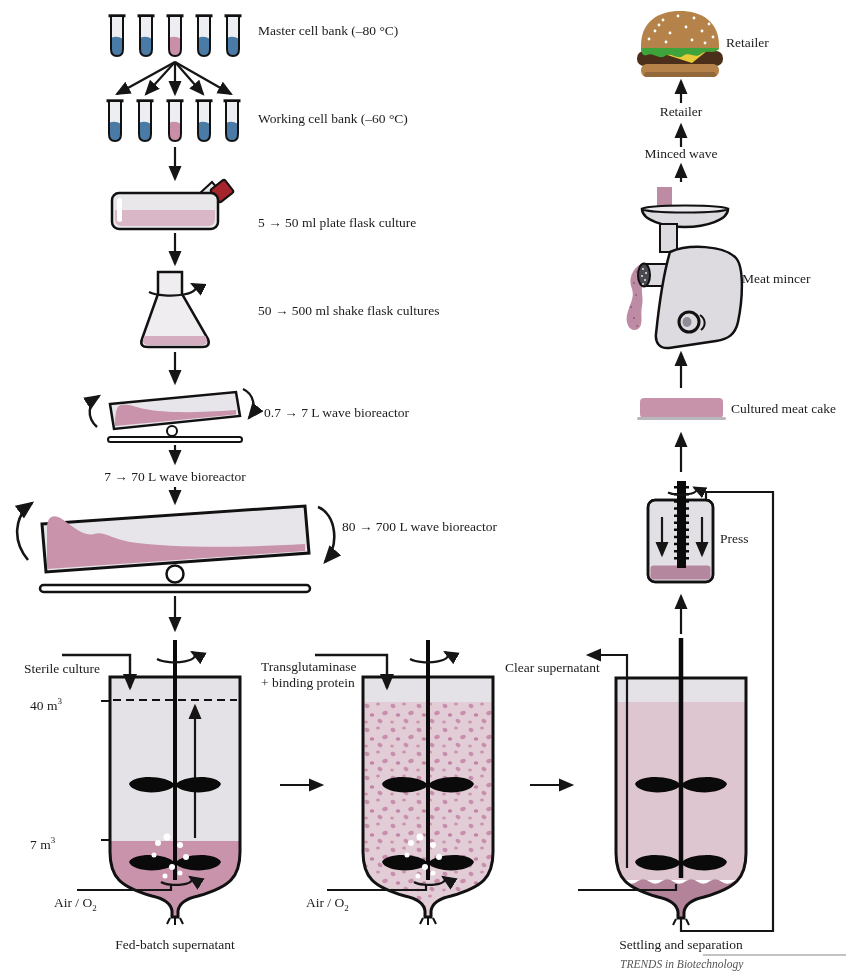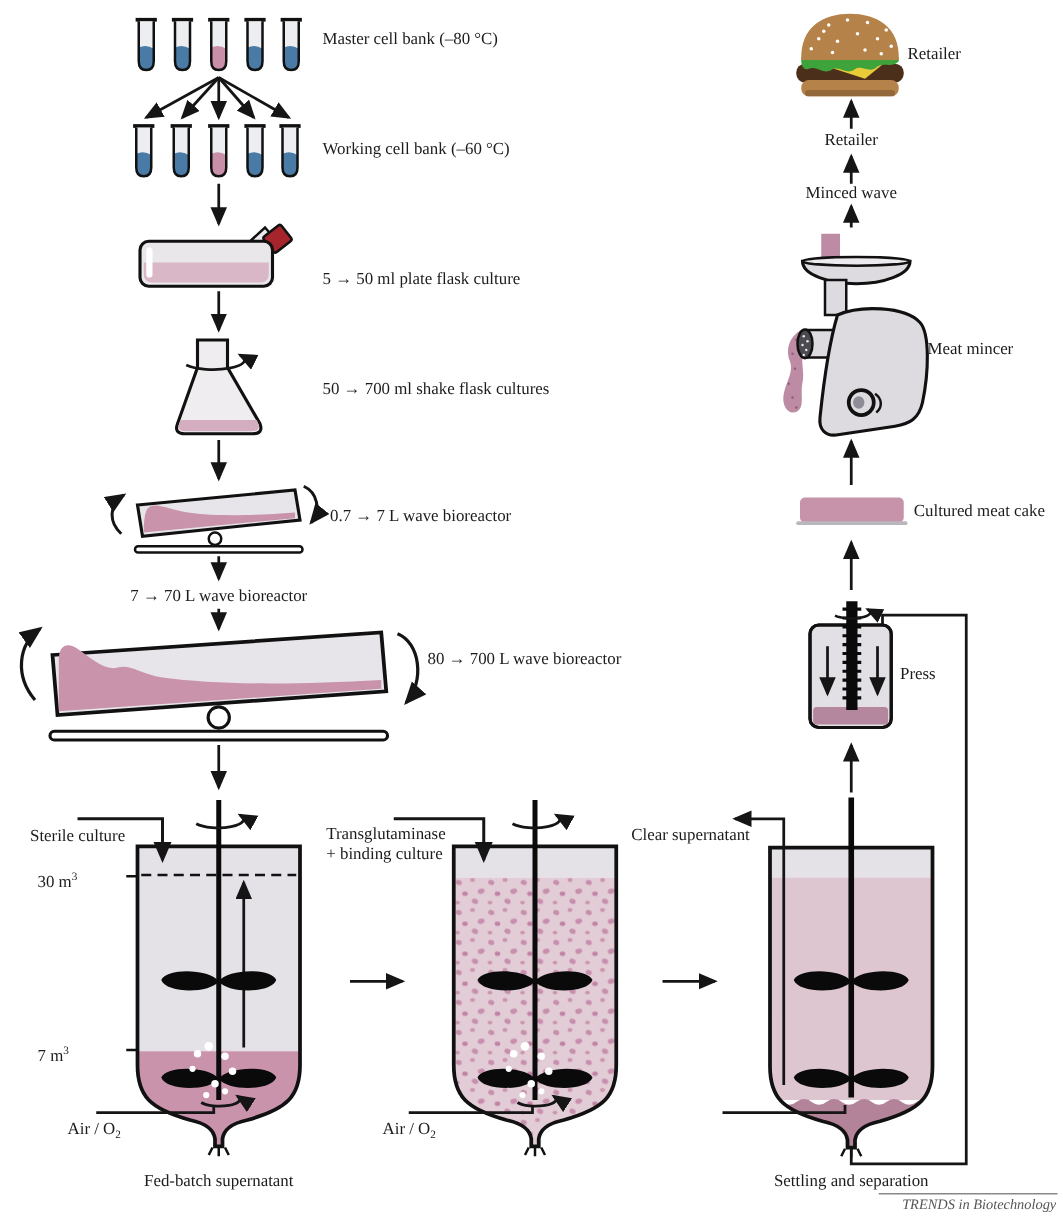--- a/index.html
+++ b/index.html
@@ -269,40 +269,40 @@
     <line x1="681" y1="147" x2="681" y2="125" marker-end="url(#ah)"></line>
     <line x1="681" y1="103" x2="681" y2="81" marker-end="url(#ah)"></line>
   </g>
 
   <line x1="703" y1="955" x2="846" y2="955" stroke="#888" stroke-width="1.2"></line>
 </svg>
 
 <span class="lbl" style="left:258px;top:23px">Master cell bank (–80 °C)</span>
 <span class="lbl" style="left:258px;top:111px">Working cell bank (–60 °C)</span>
 <span class="lbl" style="left:258px;top:215px">5 → 50 ml plate flask culture</span>
-<span class="lbl" style="left:258px;top:303px">50 → 700 ml shake flask cultures</span>
+<span class="lbl" style="left:258px;top:303px">50 → 500 ml shake flask cultures</span>
 <span class="lbl" style="left:264px;top:405px">0.7 → 7 L wave bioreactor</span>
 <span class="lbl center" style="left:55px;top:469px;width:240px">7 → 70 L wave bioreactor</span>
 <span class="lbl" style="left:342px;top:519px">80 → 700 L wave bioreactor</span>
 
 <span class="lbl" style="left:24px;top:661px">Sterile culture</span>
-<span class="lbl right" style="left:30px;top:694px;width:68px"><span>30 m</span><sup>3</sup></span>
+<span class="lbl right" style="left:30px;top:694px;width:68px"><span>40 m</span><sup>3</sup></span>
 <span class="lbl right" style="left:30px;top:833px;width:68px"><span>7 m</span><sup>3</sup></span>
 <span class="lbl" style="left:54px;top:895px"><span>Air / O</span><sub>2</sub></span>
 <span class="lbl center" style="left:55px;top:937px;width:240px">Fed-batch supernatant</span>
 
 <span class="lbl" style="left:261px;top:659px">Transglutaminase</span>
-<span class="lbl" style="left:261px;top:675px">+ binding culture</span>
+<span class="lbl" style="left:261px;top:675px">+ binding protein</span>
 <span class="lbl" style="left:306px;top:895px"><span>Air / O</span><sub>2</sub></span>
 
 <span class="lbl right" style="left:505px;top:660px;width:113px">Clear supernatant</span>
 <span class="lbl center" style="left:561px;top:937px;width:240px">Settling and separation</span>
 
 <span class="lbl" style="left:720px;top:531px">Press</span>
 <span class="lbl" style="left:731px;top:401px">Cultured meat cake</span>
 <span class="lbl" style="left:742px;top:271px">Meat mincer</span>
 <span class="lbl center" style="left:611px;top:146px;width:140px">Minced wave</span>
 <span class="lbl center" style="left:611px;top:104px;width:140px">Retailer</span>
 <span class="lbl" style="left:726px;top:35px">Retailer</span>
 
-<span class="credit" style="left:620px;top:958px;width:225px;text-align:right">TRENDS in Biotechnology</span>
+<span class="credit" style="left:620px;top:958px;width:225px;">TRENDS in Biotechnology</span>
 
 </div>
 
 </body></html>

